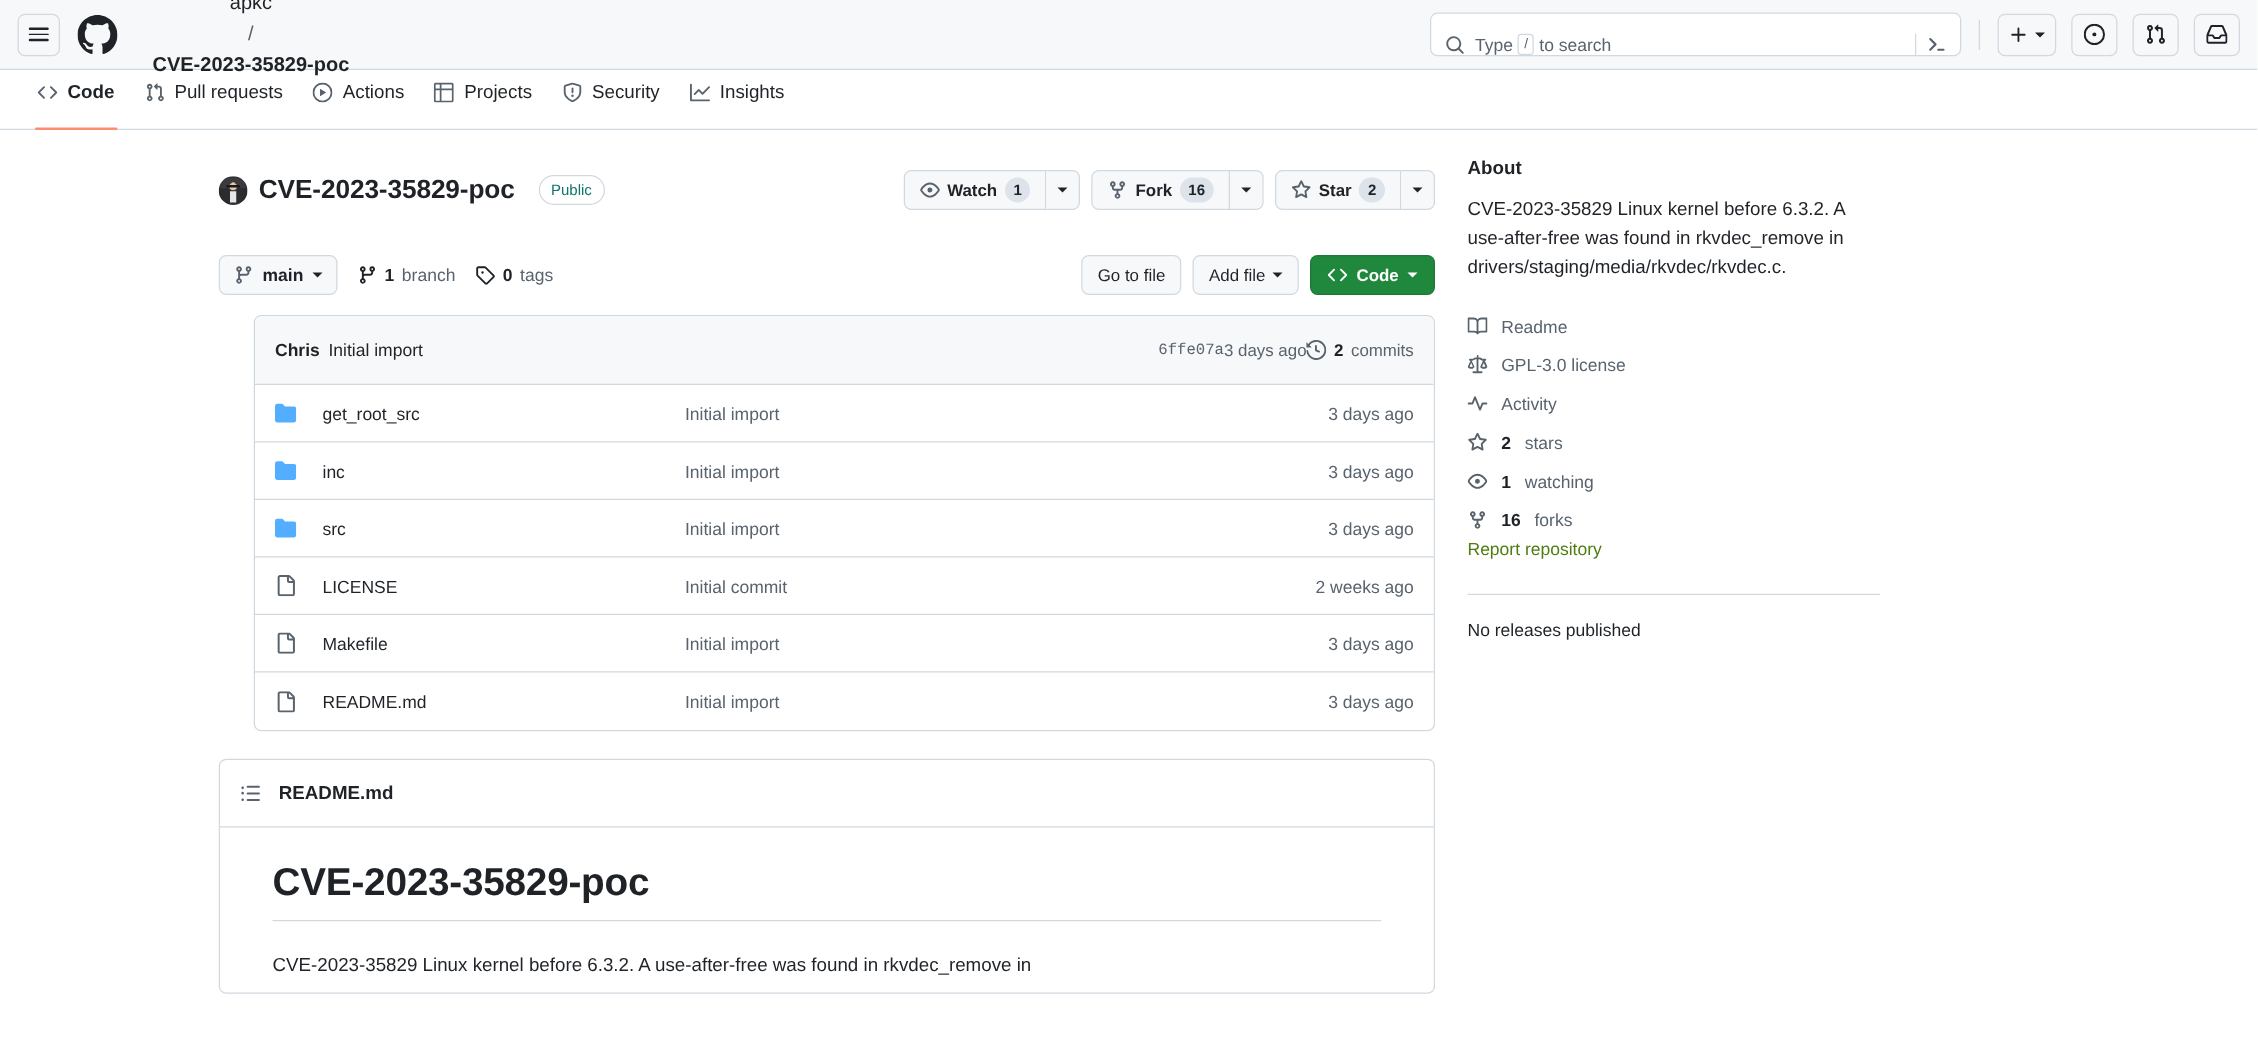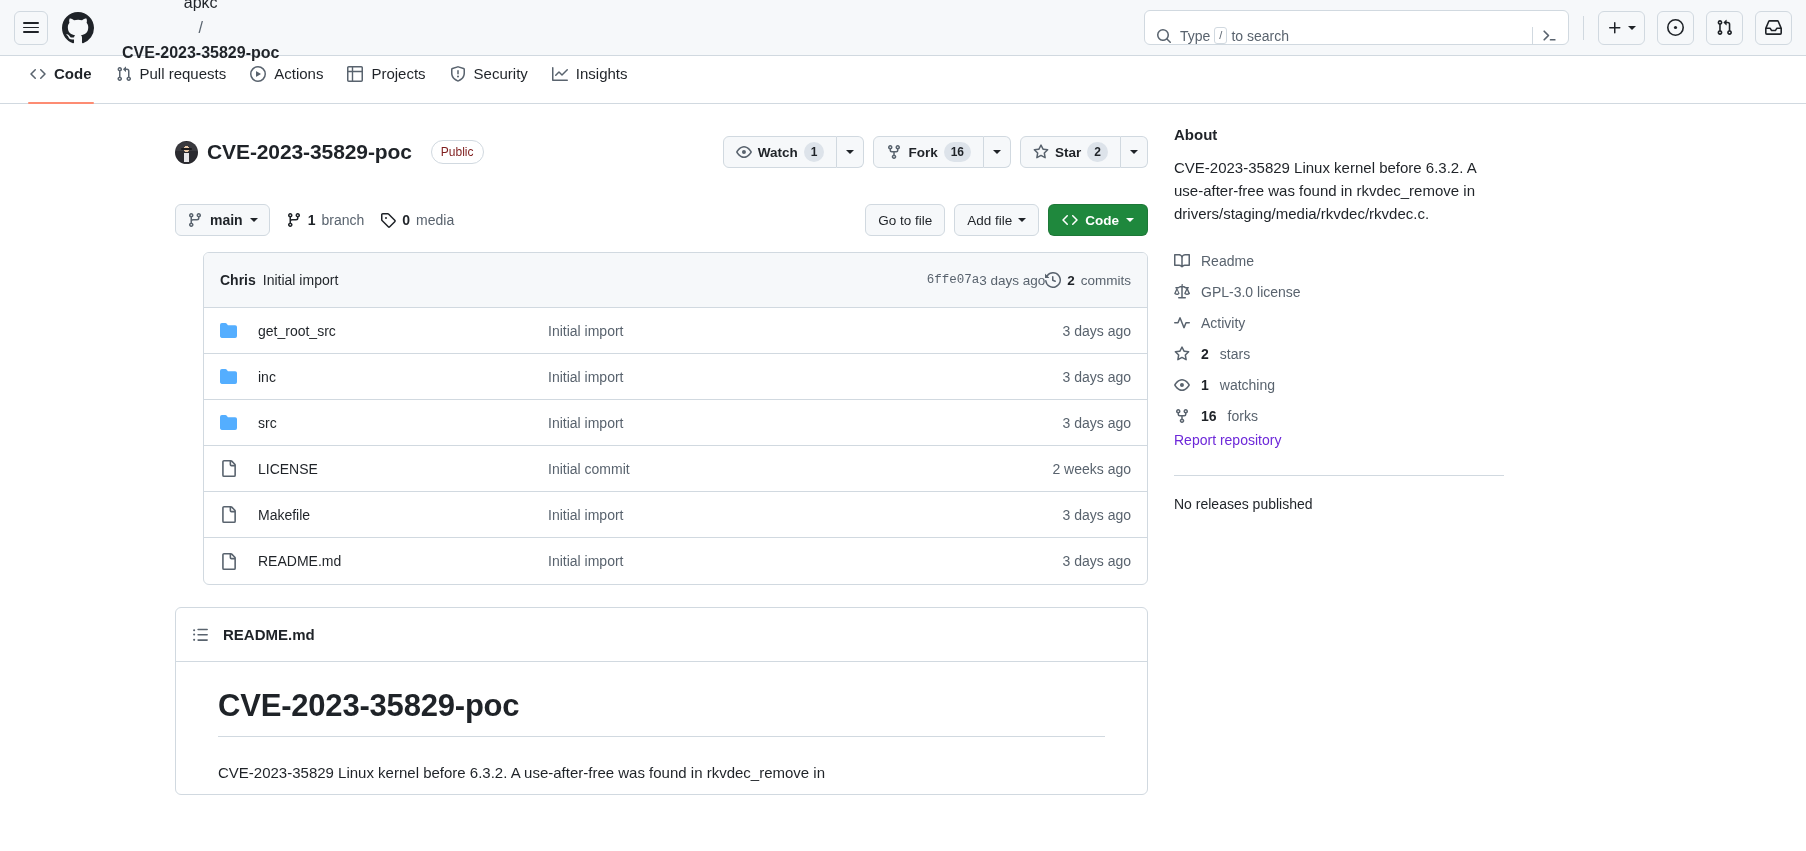--- a/index.html
+++ b/index.html
@@ -173,21 +173,21 @@
   }
   .repo-name {
     font-size: 21px;
     font-weight: 600;
     color: #1f2328;
     letter-spacing: -0.1px;
   }
   .pill-public {
     margin-left: 10px;
     font-size: 12px;
-    color: #7f1d1d;
+    color: #0f766e;
     border: 1px solid #d1d9e0;
     border-radius: 2em;
     padding: 2px 9px;
     line-height: 18px;
     flex: 0 0 auto;
   }
   .repo-title-actions {
     margin-left: auto;
     display: flex;
     align-items: center;
@@ -361,21 +361,21 @@
   }
   .side-link {
     display: flex; align-items: center; gap: 11px;
     font-size: 14px; color: #59636e;
     height: 31px;
   }
   .side-link .ic { width: 16px; display: flex; align-items: center; justify-content: center; color: #59636e; flex: 0 0 16px; }
   .side-link b { color: #1f2328; font-weight: 600; }
   .side-report {
     font-size: 14px;
-    color: #6d28d9;
+    color: #4d7c0f;
     margin-top: 16px;
   }
   .side-divider {
     height: 1px; background: #d1d9e0;
     margin: 26px 0 20px 0;
     max-width: 330px;
   }
   .side-empty { font-size: 14px; color: #1f2328; }
 </style>
 </head>
@@ -596,21 +596,21 @@
         <span>branch</span>
       </div>
 
       <div class="meta-link">
         <span class="ic">
           <svg width="16" height="16" viewBox="0 0 16 16" fill="currentColor">
                 <path d="M1 7.775V2.75C1 1.784 1.784 1 2.75 1h5.025c.464 0 .91.184 1.238.513l6.25 6.25a1.75 1.75 0 0 1 0 2.474l-5.026 5.026a1.75 1.75 0 0 1-2.474 0l-6.25-6.25A1.752 1.752 0 0 1 1 7.775Zm1.5 0c0 .066.026.13.073.177l6.25 6.25a.25.25 0 0 0 .354 0l5.025-5.025a.25.25 0 0 0 0-.354l-6.25-6.25a.25.25 0 0 0-.177-.073H2.75a.25.25 0 0 0-.25.25ZM6 5a1 1 0 1 1 0 2 1 1 0 0 1 0-2Z"></path>
               </svg>
         </span>
         <b>0</b>
-        <span>media</span>
+        <span>tags</span>
       </div>
 
       <div class="toolbar-right">
         <div class="btn" style="font-weight:400;">
           <span>Go to file</span>
         </div>
         <div class="btn" style="font-weight:400;">
           <span>Add file</span>
           <span class="caret-sm"></span>
         </div>

